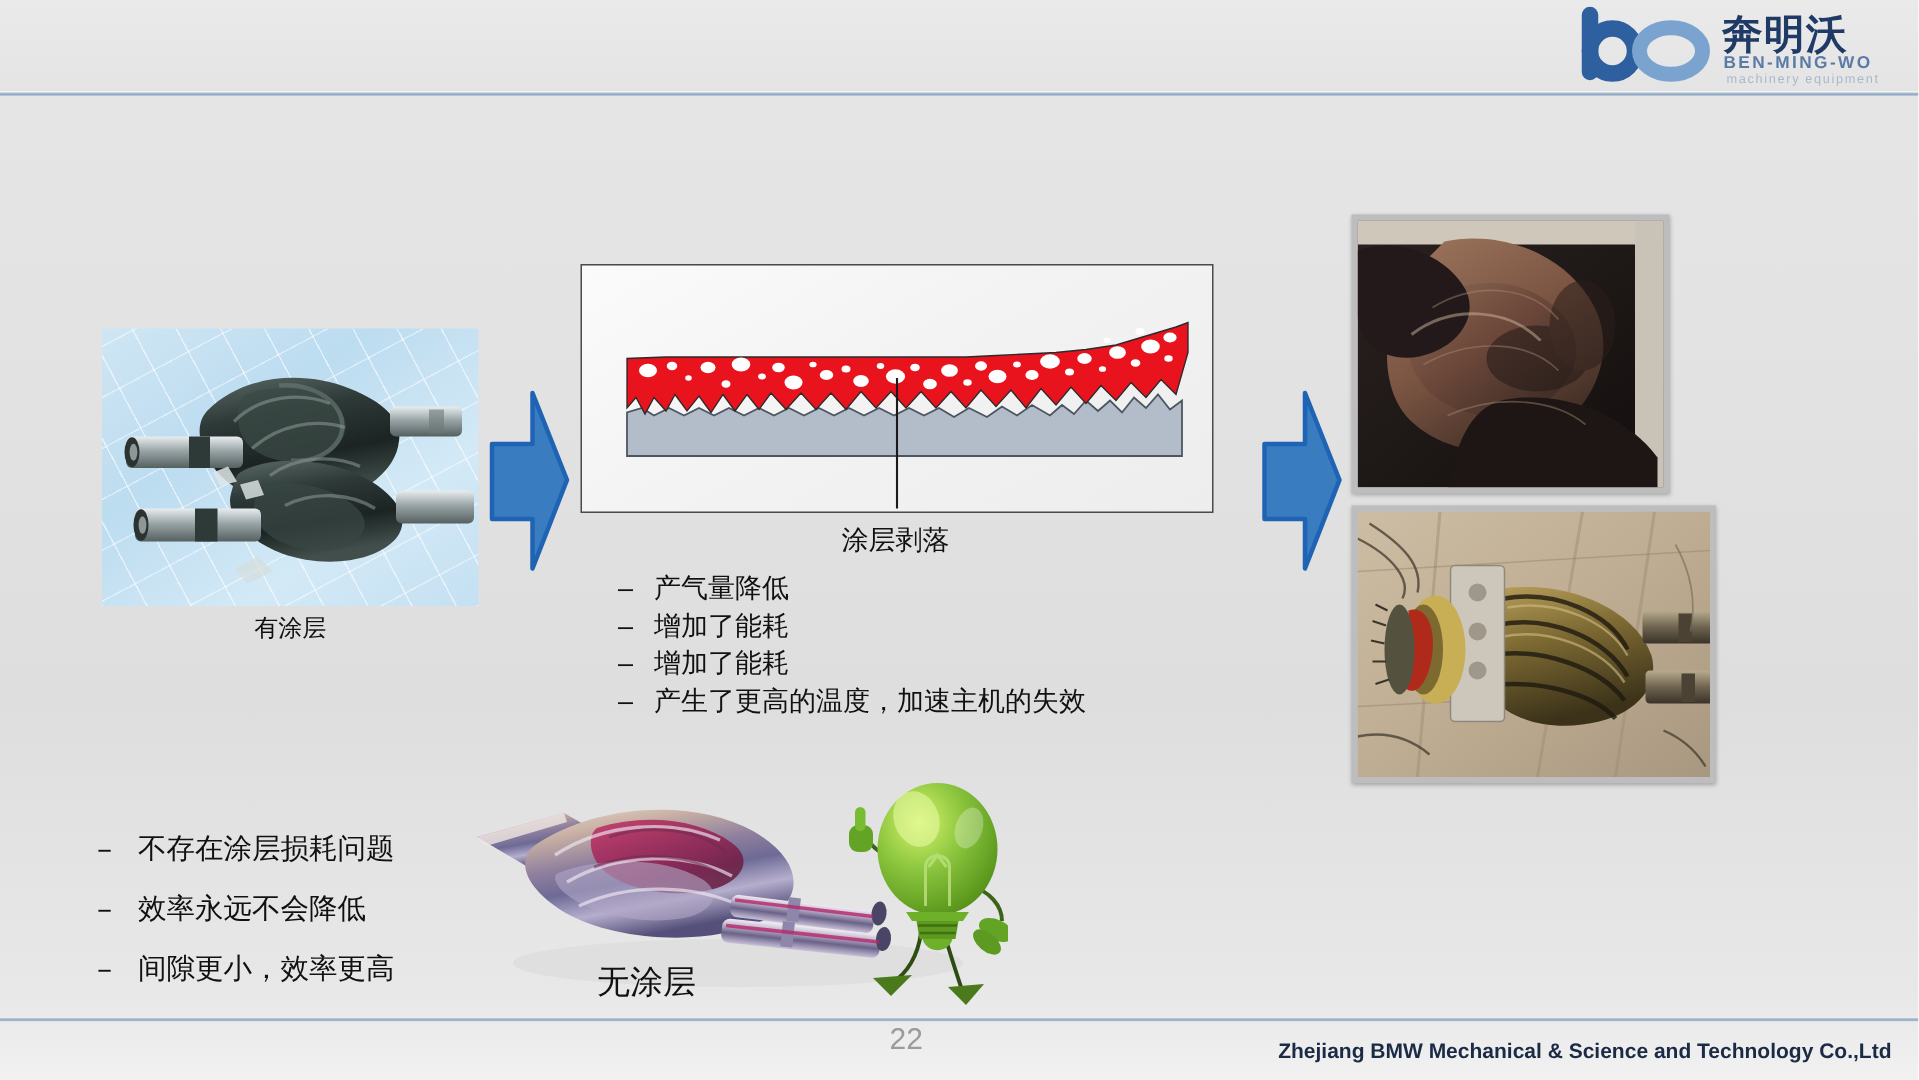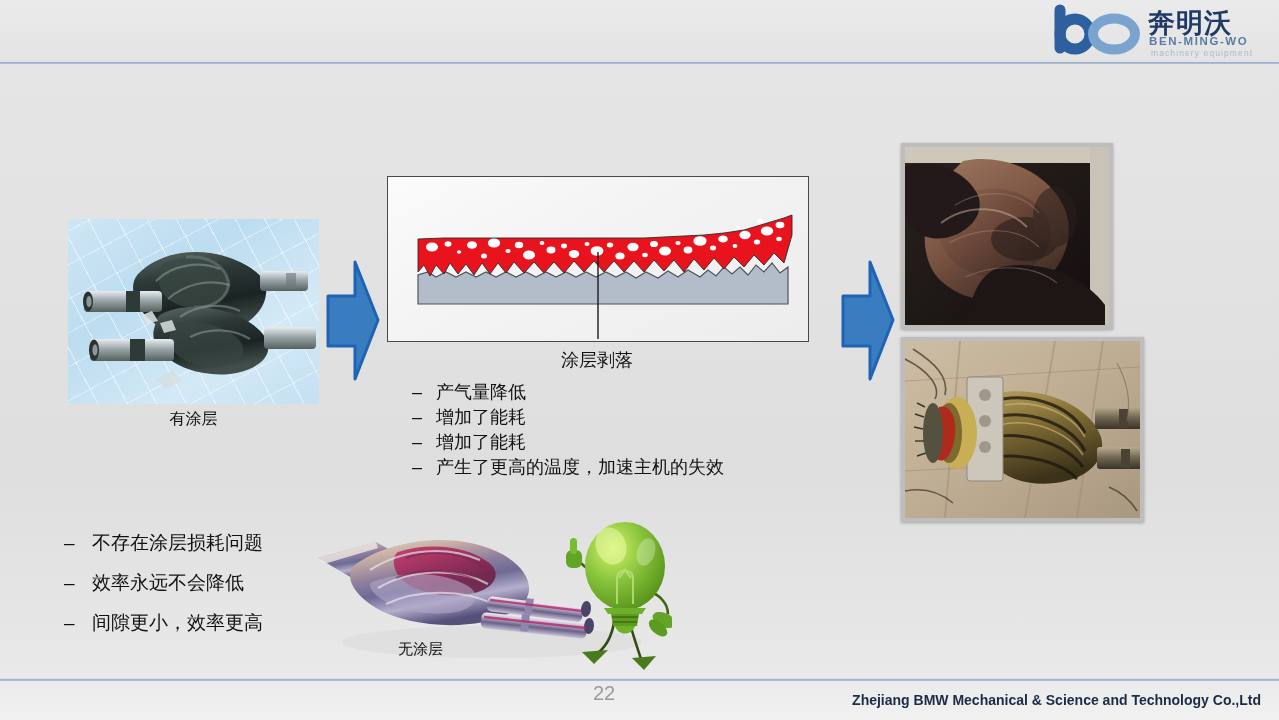--- a/index.html
+++ b/index.html
@@ -143,30 +143,31 @@
     top: 409px;
     width: 251px;
     text-align: center;
     font-size: 16px;
     color: #111;
   }
   .label-uncoated {
     position: absolute;
     left: 398px;
     top: 640px;
-    font-size: 15px;
+    font-size: 22px;
     color: #111;
   }
 
   
   .bottom-bullets {
     position: absolute;
     left: 62px;
-    top: 523px;
+    top: 547px;
     width: 310px;
+    font-family: Liberation Mono, monospace;
   }
   .bottom-bullets ul { margin:0; padding:0; }
   .bottom-bullets li {
     list-style: none;
     font-size: 19px;
     color: #111;
     line-height: 40px;
     white-space: nowrap;
     position: relative;
     padding-left: 30px;

